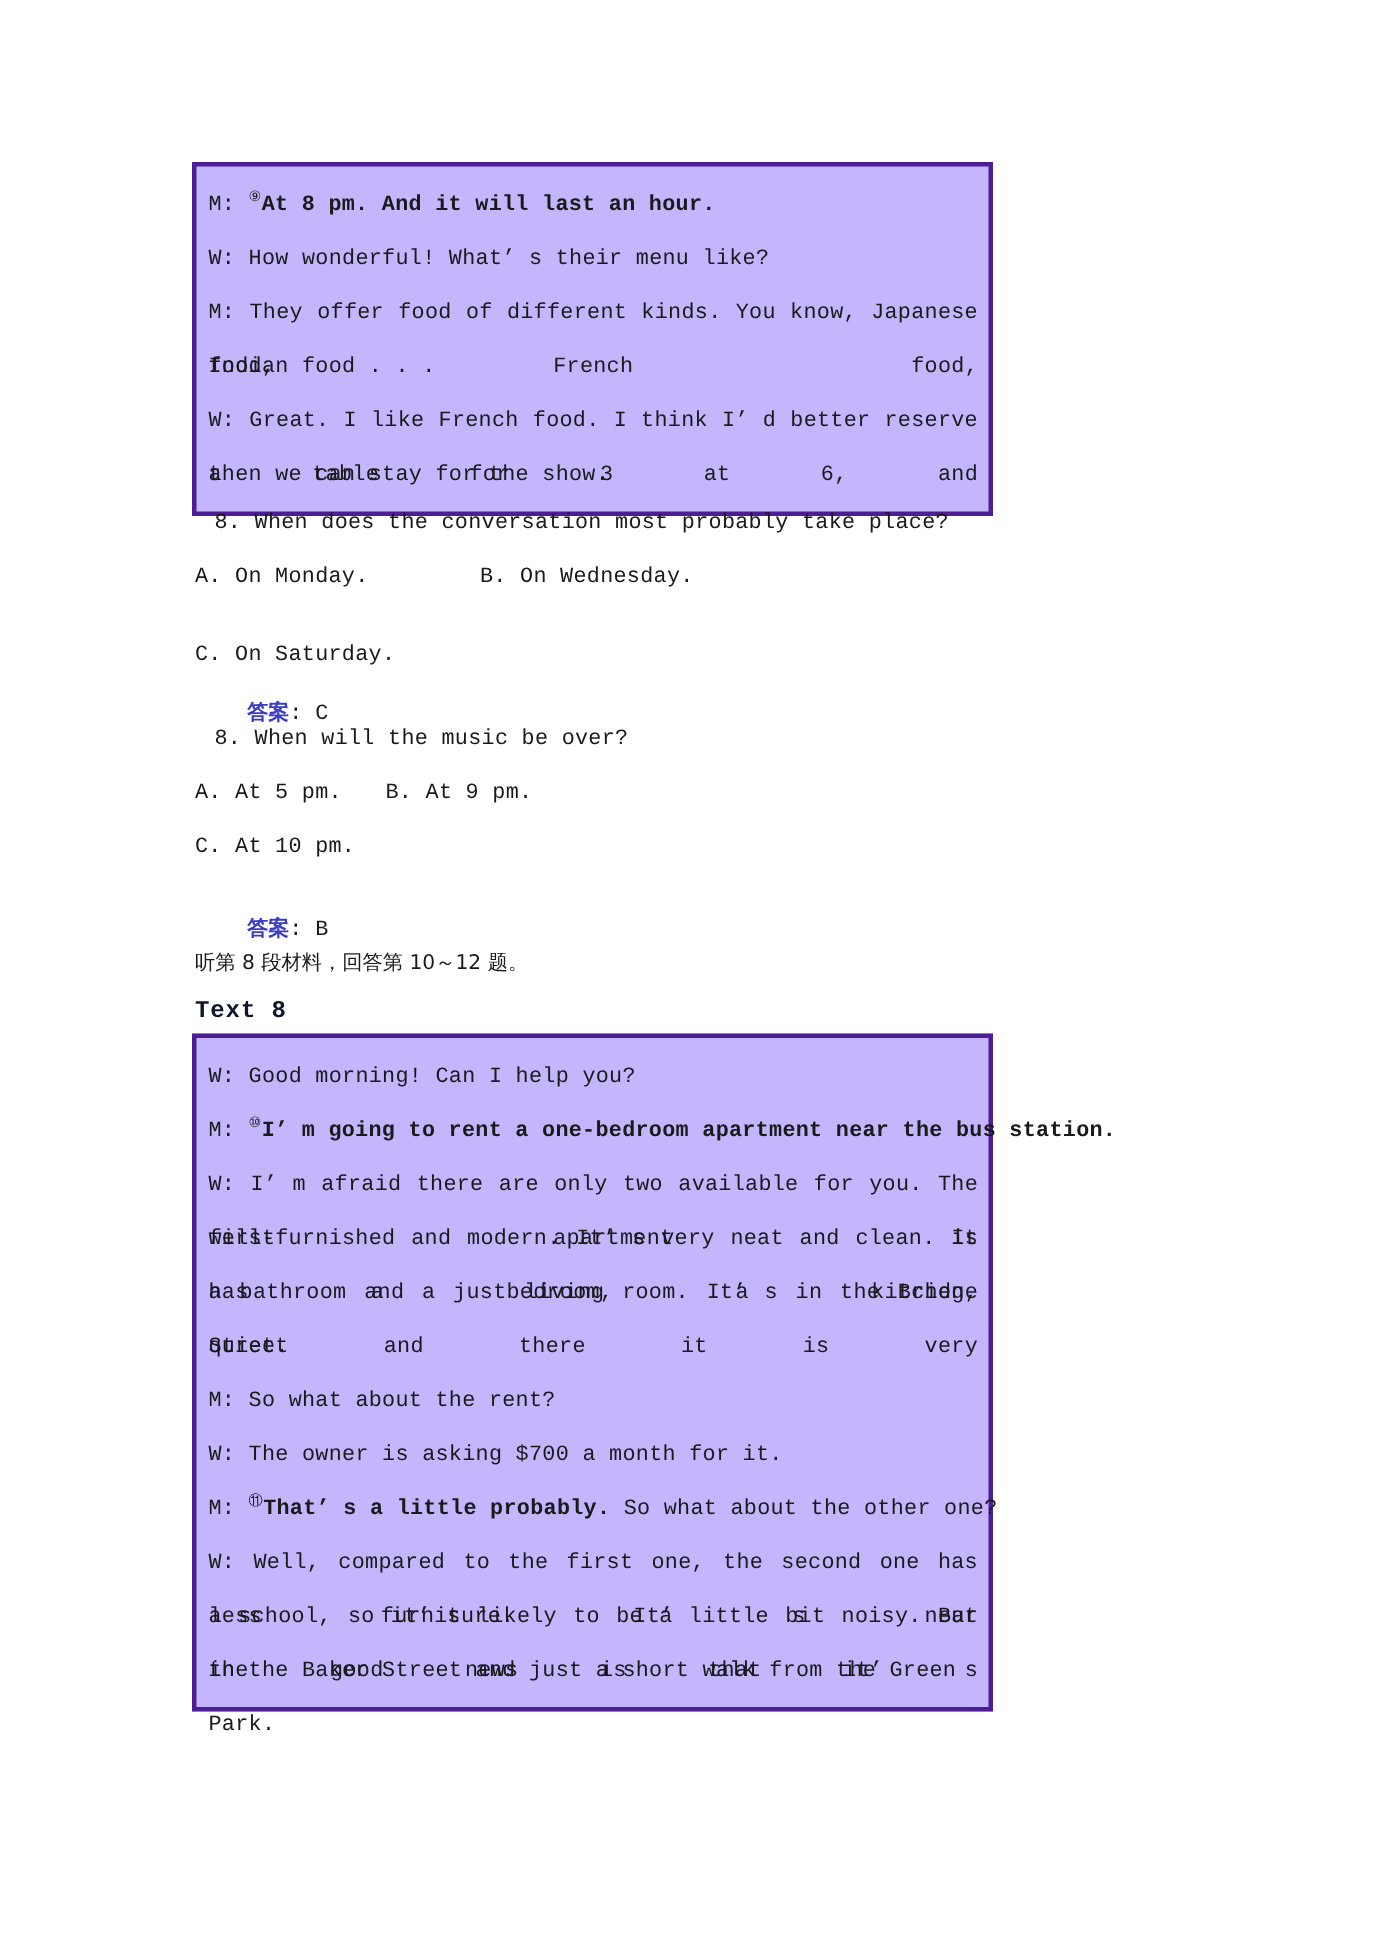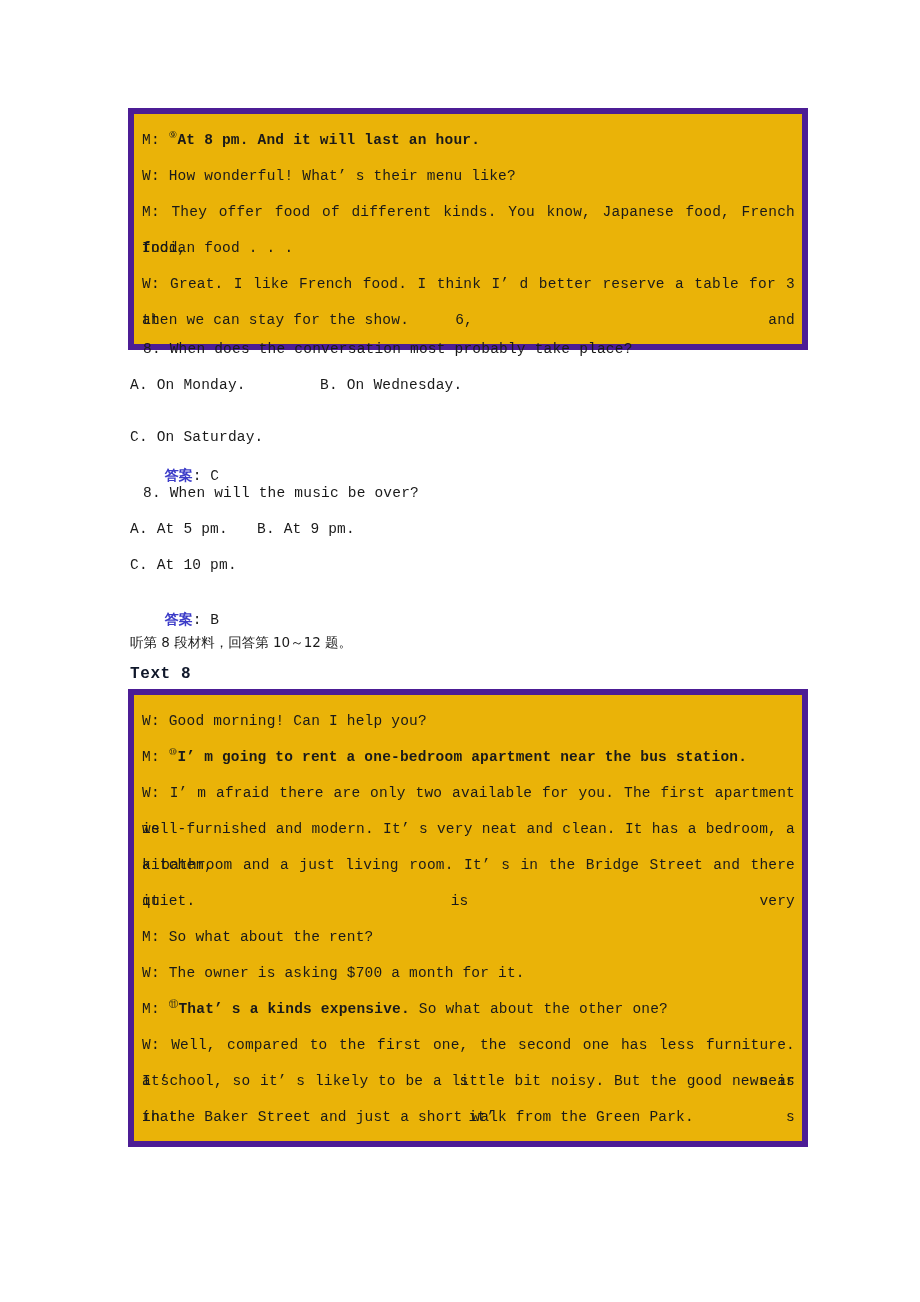--- a/index.html
+++ b/index.html
@@ -20,24 +20,24 @@
     position: absolute;
     left: 0; top: 0;
     width: 920px;
     height: 1302px;
   }
 
   
   .script-box {
     position: absolute;
     left: 128px;
-    width: 680px;
+    width: 534px;
     box-sizing: border-box;
-    border: 6px solid #4c1d95;
-    background: #eab308;
+    border: 3px solid #4c1d95;
+    background: #c4b5fd;
     padding: 8px 5px 6px 5px;
   }
   #script-box-7 { top: 108px; }
   #script-box-8 { top: 689px; }
 
   .script-line {
     font-family: "Liberation Mono", "DejaVu Sans Mono", monospace;
     font-size: 14.5px;
     line-height: 36px;
     height: 36px;
@@ -202,21 +202,21 @@
     <div class="script-line">
       <span class="spk">M: </span>
       <span>So what about the rent?</span>
     </div>
     <div class="script-line">
       <span class="spk">W: </span>
       <span>The owner is asking $700 a month for it.</span>
     </div>
     <div class="script-line">
       <span class="spk">M: </span>
-      <span class="marker">⑪</span><span class="bold-key">That’ s a kinds expensive.</span><span>  So what about the other one?</span>
+      <span class="marker">⑪</span><span class="bold-key">That’ s a little probably.</span><span>  So what about the other one?</span>
     </div>
     <div class="script-line justify">
       <span class="spk">W: </span>
       <span>Well,  compared to the first one,  the second one has less furniture.  It’ s near</span>
     </div>
     <div class="script-line justify">
       <span>a school,  so it’ s likely to be a little bit noisy.  But the good news is that it’ s</span>
     </div>
     <div class="script-line plain">
       <span>in the Baker Street and just a short walk from the Green Park.</span>

